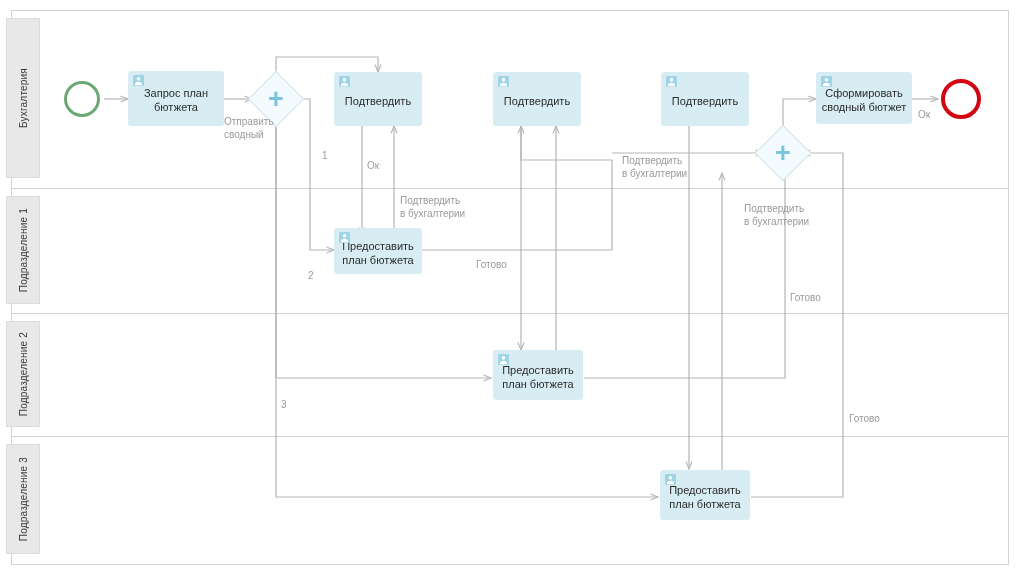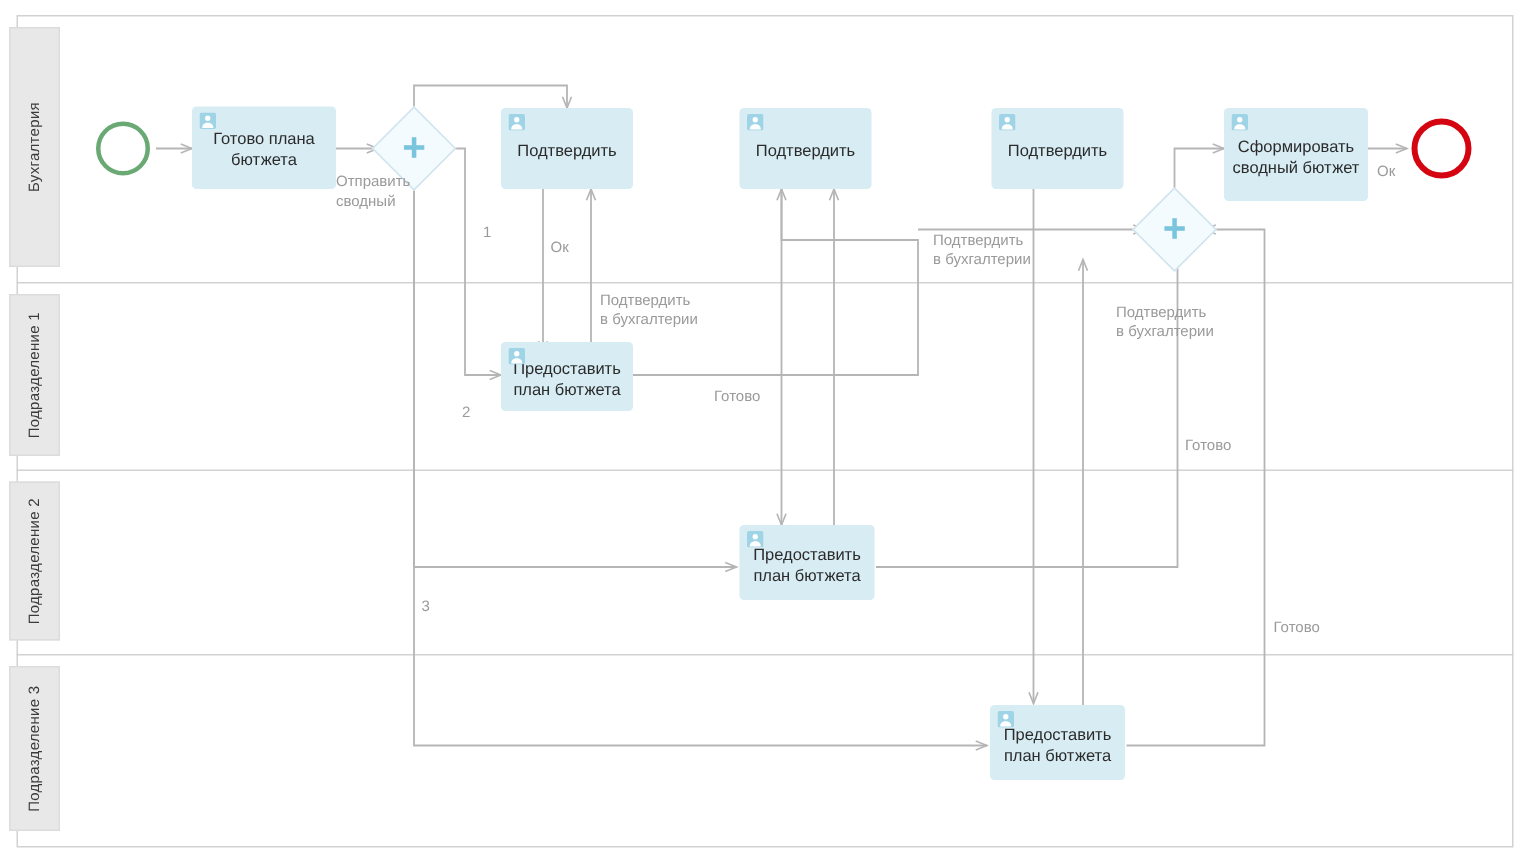--- a/index.html
+++ b/index.html
@@ -200,21 +200,21 @@
   <div class="gateway" style="left:763px; top:133px;">
     <span class="plus">+</span>
   </div>
 
   <div class="task" style="left:128px; top:71px; width:96px; height:55px;">
     <svg class="task-icon" viewBox="0 0 16 16">
       <rect x="0" y="0" width="16" height="16" rx="2" fill="#9fd4e6"></rect>
       <circle cx="8" cy="5.6" r="2.6" fill="#ffffff"></circle>
       <path d="M2.6,15 C2.6,11.4 5,9.9 8,9.9 C11,9.9 13.4,11.4 13.4,15 Z" fill="#ffffff"></path>
     </svg>
-    <span class="tlabel">Готово плана бютжета</span>
+    <span class="tlabel">Запрос план бютжета</span>
   </div>
 
   <div class="task" style="left:334px; top:72px; width:88px; height:54px;">
     <svg class="task-icon" viewBox="0 0 16 16">
       <rect x="0" y="0" width="16" height="16" rx="2" fill="#9fd4e6"></rect>
       <circle cx="8" cy="5.6" r="2.6" fill="#ffffff"></circle>
       <path d="M2.6,15 C2.6,11.4 5,9.9 8,9.9 C11,9.9 13.4,11.4 13.4,15 Z" fill="#ffffff"></path>
     </svg>
     <span class="tlabel">Подтвердить</span>
   </div>
@@ -230,21 +230,21 @@
 
   <div class="task" style="left:661px; top:72px; width:88px; height:54px;">
     <svg class="task-icon" viewBox="0 0 16 16">
       <rect x="0" y="0" width="16" height="16" rx="2" fill="#9fd4e6"></rect>
       <circle cx="8" cy="5.6" r="2.6" fill="#ffffff"></circle>
       <path d="M2.6,15 C2.6,11.4 5,9.9 8,9.9 C11,9.9 13.4,11.4 13.4,15 Z" fill="#ffffff"></path>
     </svg>
     <span class="tlabel">Подтвердить</span>
   </div>
 
-  <div class="task" style="left:816px; top:72px; width:96px; height:62px;justify-content:flex-end;">
+  <div class="task" style="left:816px; top:72px; width:96px; height:52px;justify-content:flex-end;">
     <svg class="task-icon" viewBox="0 0 16 16">
       <rect x="0" y="0" width="16" height="16" rx="2" fill="#9fd4e6"></rect>
       <circle cx="8" cy="5.6" r="2.6" fill="#ffffff"></circle>
       <path d="M2.6,15 C2.6,11.4 5,9.9 8,9.9 C11,9.9 13.4,11.4 13.4,15 Z" fill="#ffffff"></path>
     </svg>
     <span class="tlabel">Сформировать сводный бютжет</span>
   </div>
 
   <div class="task" style="left:334px; top:228px; width:88px; height:46px;">
     <svg class="task-icon" viewBox="0 0 16 16">

